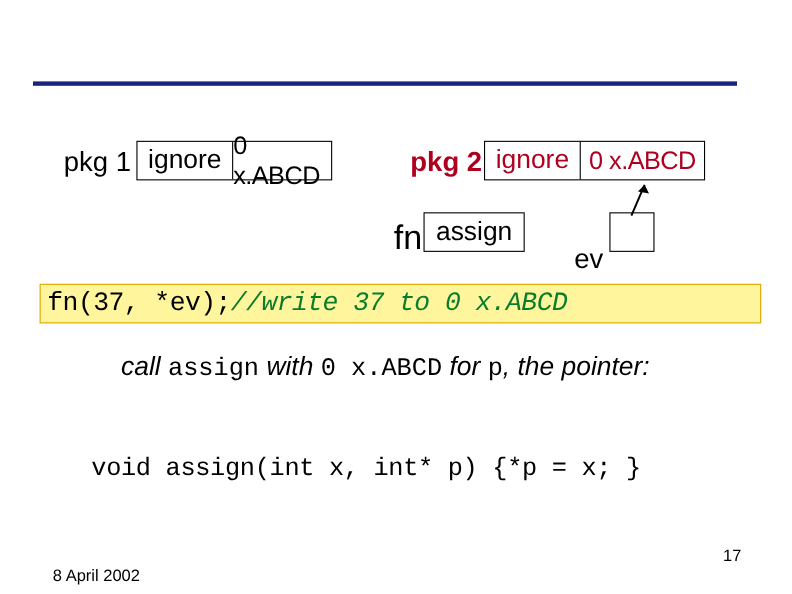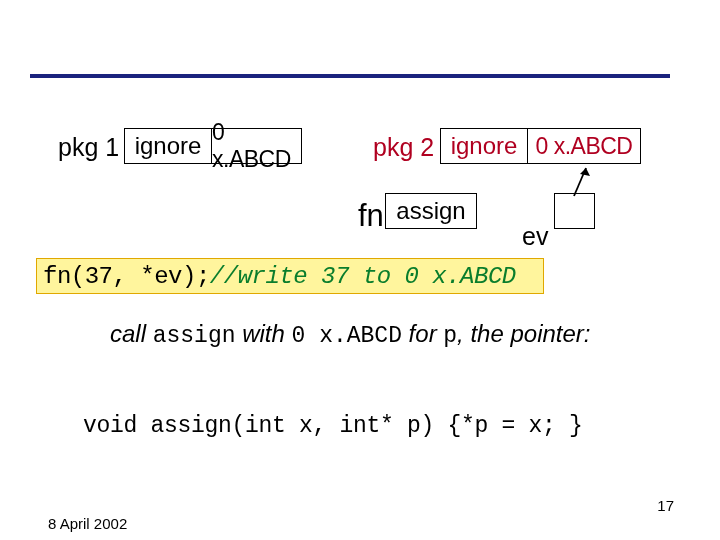--- a/index.html
+++ b/index.html
@@ -26,21 +26,21 @@
   .pkg1-label { position: absolute; left: 58px; top: 133px; font-size: 25px; }
   .pkg1-box {
     position: absolute; left: 124px; top: 128px;
     width: 178px; height: 36px;
     border: 1.5px solid #000;
     display: flex;
   }
   .pkg1-box .cell1 { width: 87px; border-right: 1.5px solid #000; display:flex; align-items:center; justify-content:center; font-size:24px; }
   .pkg1-box .cell2 { flex:1; display:flex; align-items:center; justify-content:center; font-size:23px; letter-spacing:-0.5px; }
 
-  .pkg2-label { position: absolute; left: 373px; top: 133px; font-size: 25px; color: #b00020; }
+  .pkg2-label { position: absolute; left: 373px; top: 133px; font-size: 25px; color: #b00020; font-weight: bold; }
   .pkg2-box {
     position: absolute; left: 440px; top: 128px;
     width: 201px; height: 36px;
     border: 1.5px solid #000;
     display: flex;
   }
   .pkg2-box .cell1 { width: 87px; border-right: 1.5px solid #000; display:flex; align-items:center; justify-content:center; font-size:24px; color:#b00020; }
   .pkg2-box .cell2 { flex:1; display:flex; align-items:center; justify-content:center; font-size:23px; letter-spacing:-0.5px; color:#b00020; }
 
   .fn-label { position: absolute; left: 358px; top: 198px; font-size: 31px; }
@@ -58,21 +58,21 @@
     border: 1.5px solid #000;
   }
 
   .arrow {
     position: absolute;
     pointer-events: none;
   }
 
   .codeline {
     position: absolute; left: 36px; top: 258px;
-    width: 508px; height: 36px;
+    width: 656px; height: 36px;
     background: #fff59d;
     border: 1px solid #e0a800;
     display: flex; align-items: center;
     padding-left: 6px;
     font-family: "Courier New", monospace;
     font-size: 24px; letter-spacing: -0.5px;
   }
   .codeline .comment { color: #0a7d2c; font-style: italic; }
 
   .caption {

